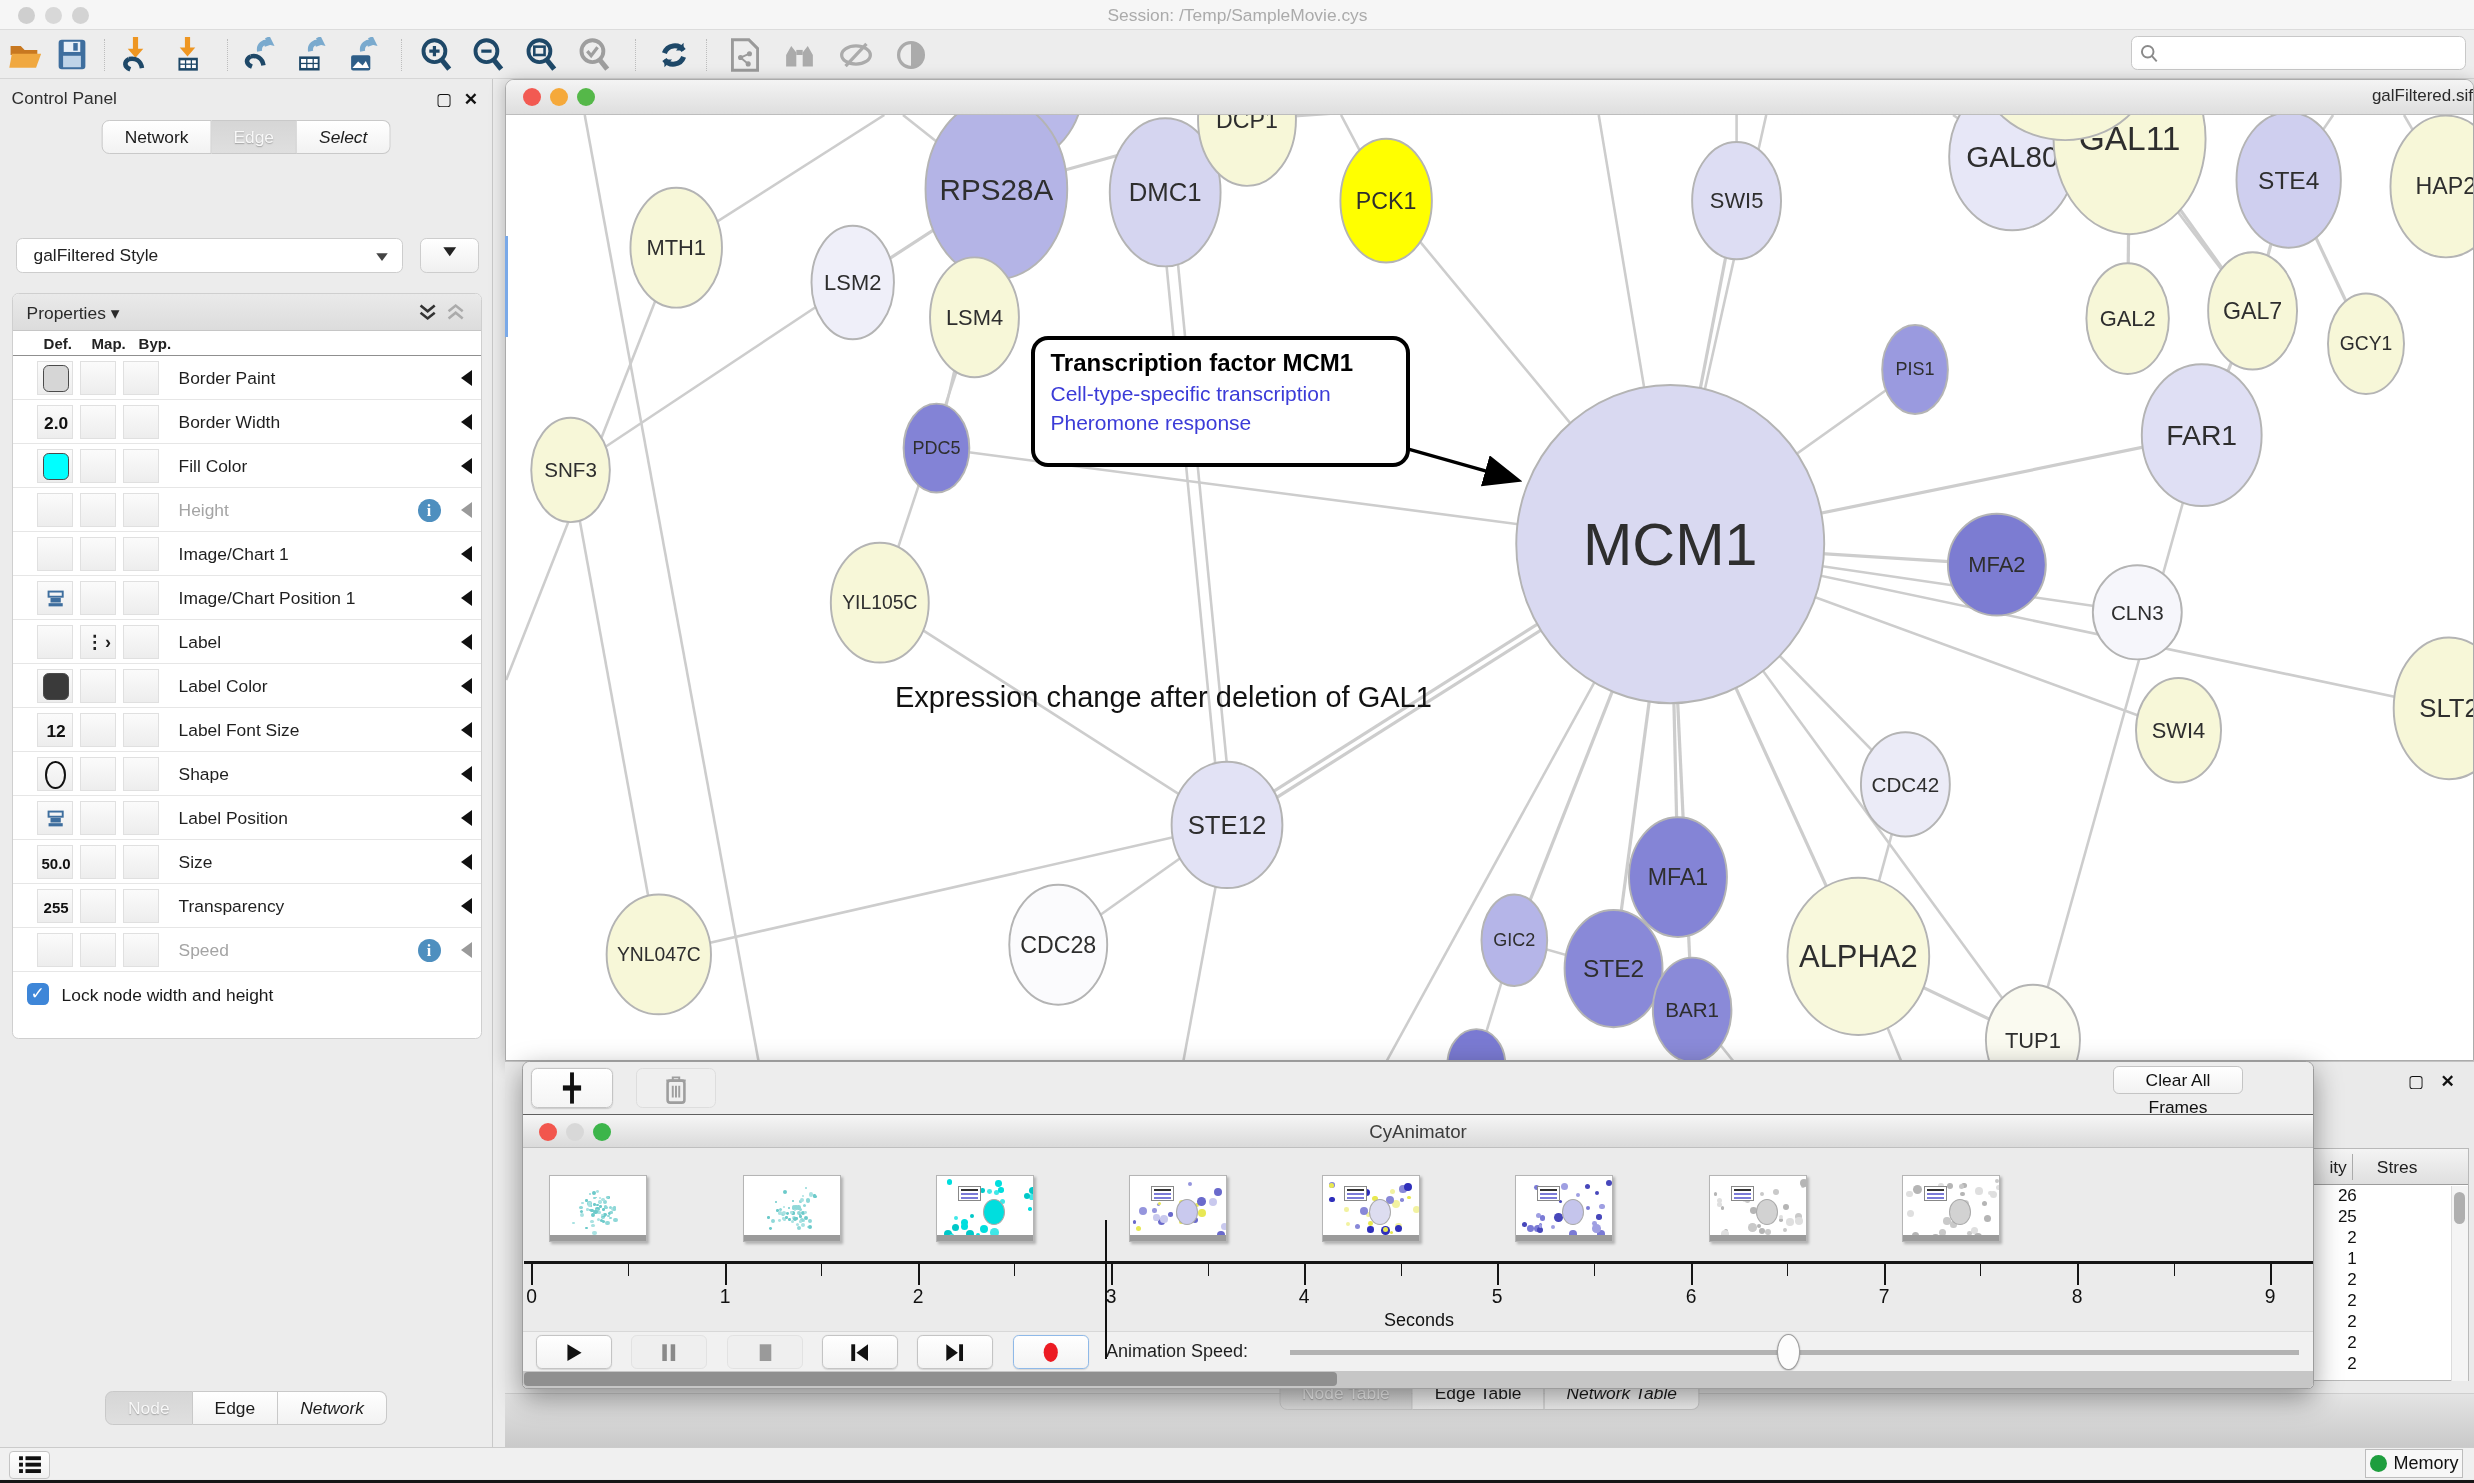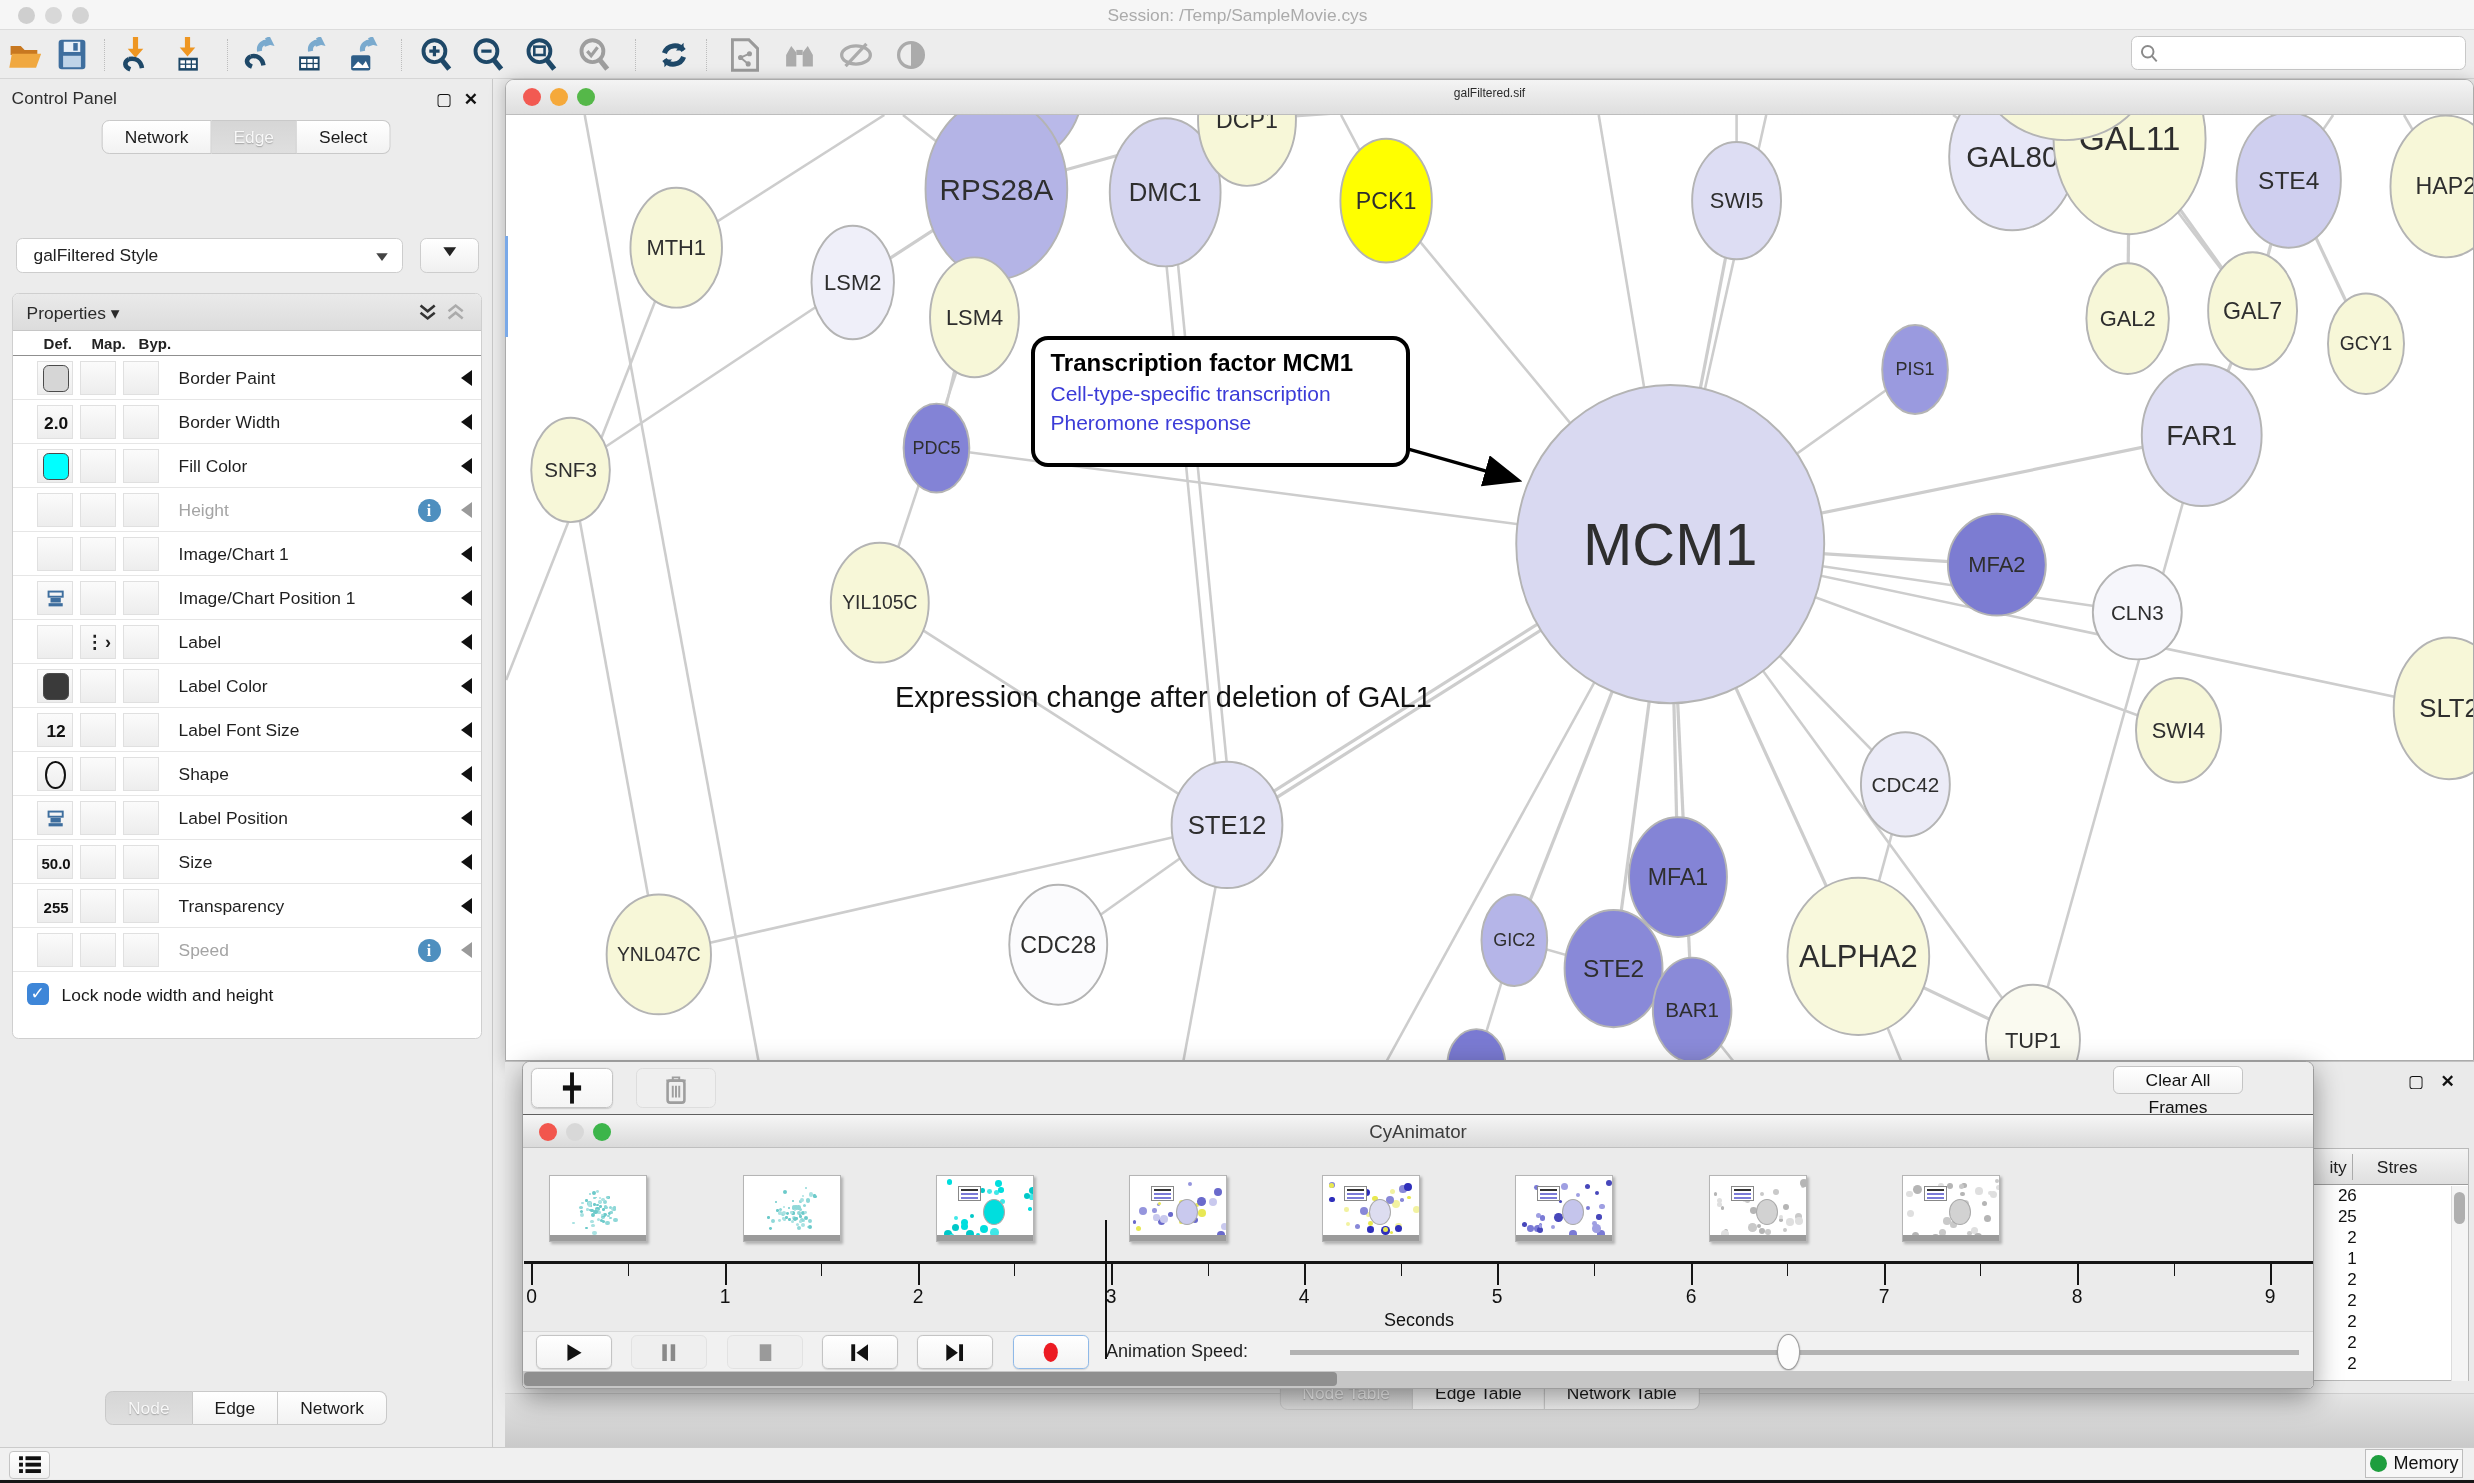--- a/index.html
+++ b/index.html
@@ -22,21 +22,21 @@
   
   #control-panel { position:absolute; left:0; top:79px; width:493px; height:1369px; background:#ECECEC; border-right:1.3px solid #C9C9C9; }
   #cp-header { position:absolute; left:0; top:0; width:100%; height:36px; }
   #cp-title { position:absolute; left:11.6px; top:9px; font-size:17.4px; color:#2E2E2E; }
   .winctl { position:absolute; top:10.3px; font-size:17px; color:#111; }
   .tabgroup { display:flex; }
   .tabgroup .tab { height:34px; padding:0 22px; display:flex; align-items:center; justify-content:center;
       background:linear-gradient(#FFFFFF,#F2F2F2); border:0.6px solid #C9C9C9; border-left:none;
       font-size:17.4px; color:#1C1C1C; cursor:default; }
   .tabgroup .tab:first-child { border-left:0.6px solid #C9C9C9; border-radius:7.7px 0 0 7.7px; }
-  .tabgroup .tab:last-child { border-radius:0 7.7px 7.7px 0; }
+  .tabgroup .tab:last-child { border-radius:0 7.7px 7.7px 0;font-style:italic; }
   .tabgroup .tab.pressed { background:linear-gradient(#D6D6D6,#DFDFDF); color:#F8F8F8; text-shadow:0 1.3px 1.3px #9E9E9E; }
   #cp-tabs { position:absolute; left:50%; transform:translateX(-50%); top:41px; }
   #style-select { position:absolute; left:15.5px; top:159px; width:387px; height:35px; background:#fff; border:1.3px solid #CDCDCD; border-radius:6.4px; font-size:17.4px; color:#222; line-height:32px; padding-left:17px; }
   #style-select .dd { position:absolute; right:13px; top:13px; }
   #style-menu-btn { position:absolute; left:420px; top:159px; width:59px; height:35px; background:linear-gradient(#fff,#F0F0F0); border:1.3px solid #CDCDCD; border-radius:6.4px; text-align:center; line-height:31px; }
 
   #props-box { position:absolute; left:11.6px; top:214px; width:470px; height:746px; background:#fff; border:0.6px solid #CFCFCF; border-radius:6.4px; overflow:hidden; }
   #props-header { position:relative; height:37px; background:linear-gradient(#EAEAEA,#DCDCDC); border-bottom:0.6px solid #C6C6C6; }
   #props-title { position:absolute; left:14px; top:9px; font-size:17.4px; color:#2A2A2A; }
   #props-colhdr { position:relative; height:24.5px; border-bottom:1.3px solid #8F8F8F; font-size:15px; font-weight:bold; color:#222; }
@@ -55,21 +55,21 @@
   .mapglyph { position:absolute; left:5.2px; top:5.8px; font-size:18px; font-weight:bold; color:#222; letter-spacing:1.3px; }
   #lock-row { position:relative; height:46px; }
   #lock-cb { position:absolute; left:14px; top:11.6px; width:22px; height:22px; background:#3E86D8; border-radius:5.2px; color:#fff; font-size:17px; text-align:center; line-height:22px; }
   #lock-label { position:absolute; left:49px; top:13.5px; font-size:17.4px; color:#1A1A1A; }
   #cp-bottom-tabs { position:absolute; left:50%; transform:translateX(-50%); top:1312px; }
 
   
   #net-window { position:absolute; left:505px; top:79px; width:1969px; height:982px; background:#fff; border:0.6px solid #ABABAB; border-radius:9px 9px 0 0; overflow:hidden; box-shadow:0 2.6px 15.5px rgba(0,0,0,.25); }
   #net-titlebar { position:relative; height:35px; background:linear-gradient(#F4F4F4,#DEDEDE); border-bottom:0.6px solid #BDBDBD; }
   .nl { position:absolute; top:8.4px; width:18px; height:18px; border-radius:50%; }
-  #net-title { position:absolute; left:0; right:0; top:6.4px; text-align:center; font-size:12px; color:#2B2B2B; }
+  #net-title { position:absolute; left:0; right:0; top:6.4px; text-align:right; font-size:17px; color:#2B2B2B; }
   #net-canvas { position:absolute; left:0; top:35px; width:1969px; height:947px; background:#fff; }
   #annotation { position:absolute; left:525px; top:221px; width:379px; height:131px; background:#fff; border:4.5px solid #000; border-radius:17px; padding:9px 0 0 15.5px; }
   #ann-title { font-size:24px; font-weight:bold; color:#000; }
   .ann-link { font-size:21px; color:#3B3BD8; margin-top:5.2px; }
   #net-caption { position:absolute; left:389px; top:566px; font-size:29px; color:#121212; }
   #blue-divider { position:absolute; left:505px; top:236px; width:3.2px; height:101px; background:#7AA9E8; z-index:5; }
 
   
   #dock { position:absolute; left:505px; top:1061px; width:1969px; height:387px; background:#EAEAEA; border-top:0.6px solid #C2C2C2; }
   #dock-bottom { position:absolute; left:0; bottom:0; width:100%; height:55px; background:linear-gradient(#E4E4E4,#C9C9C9); border-top:0.6px solid #CFCFCF; }

